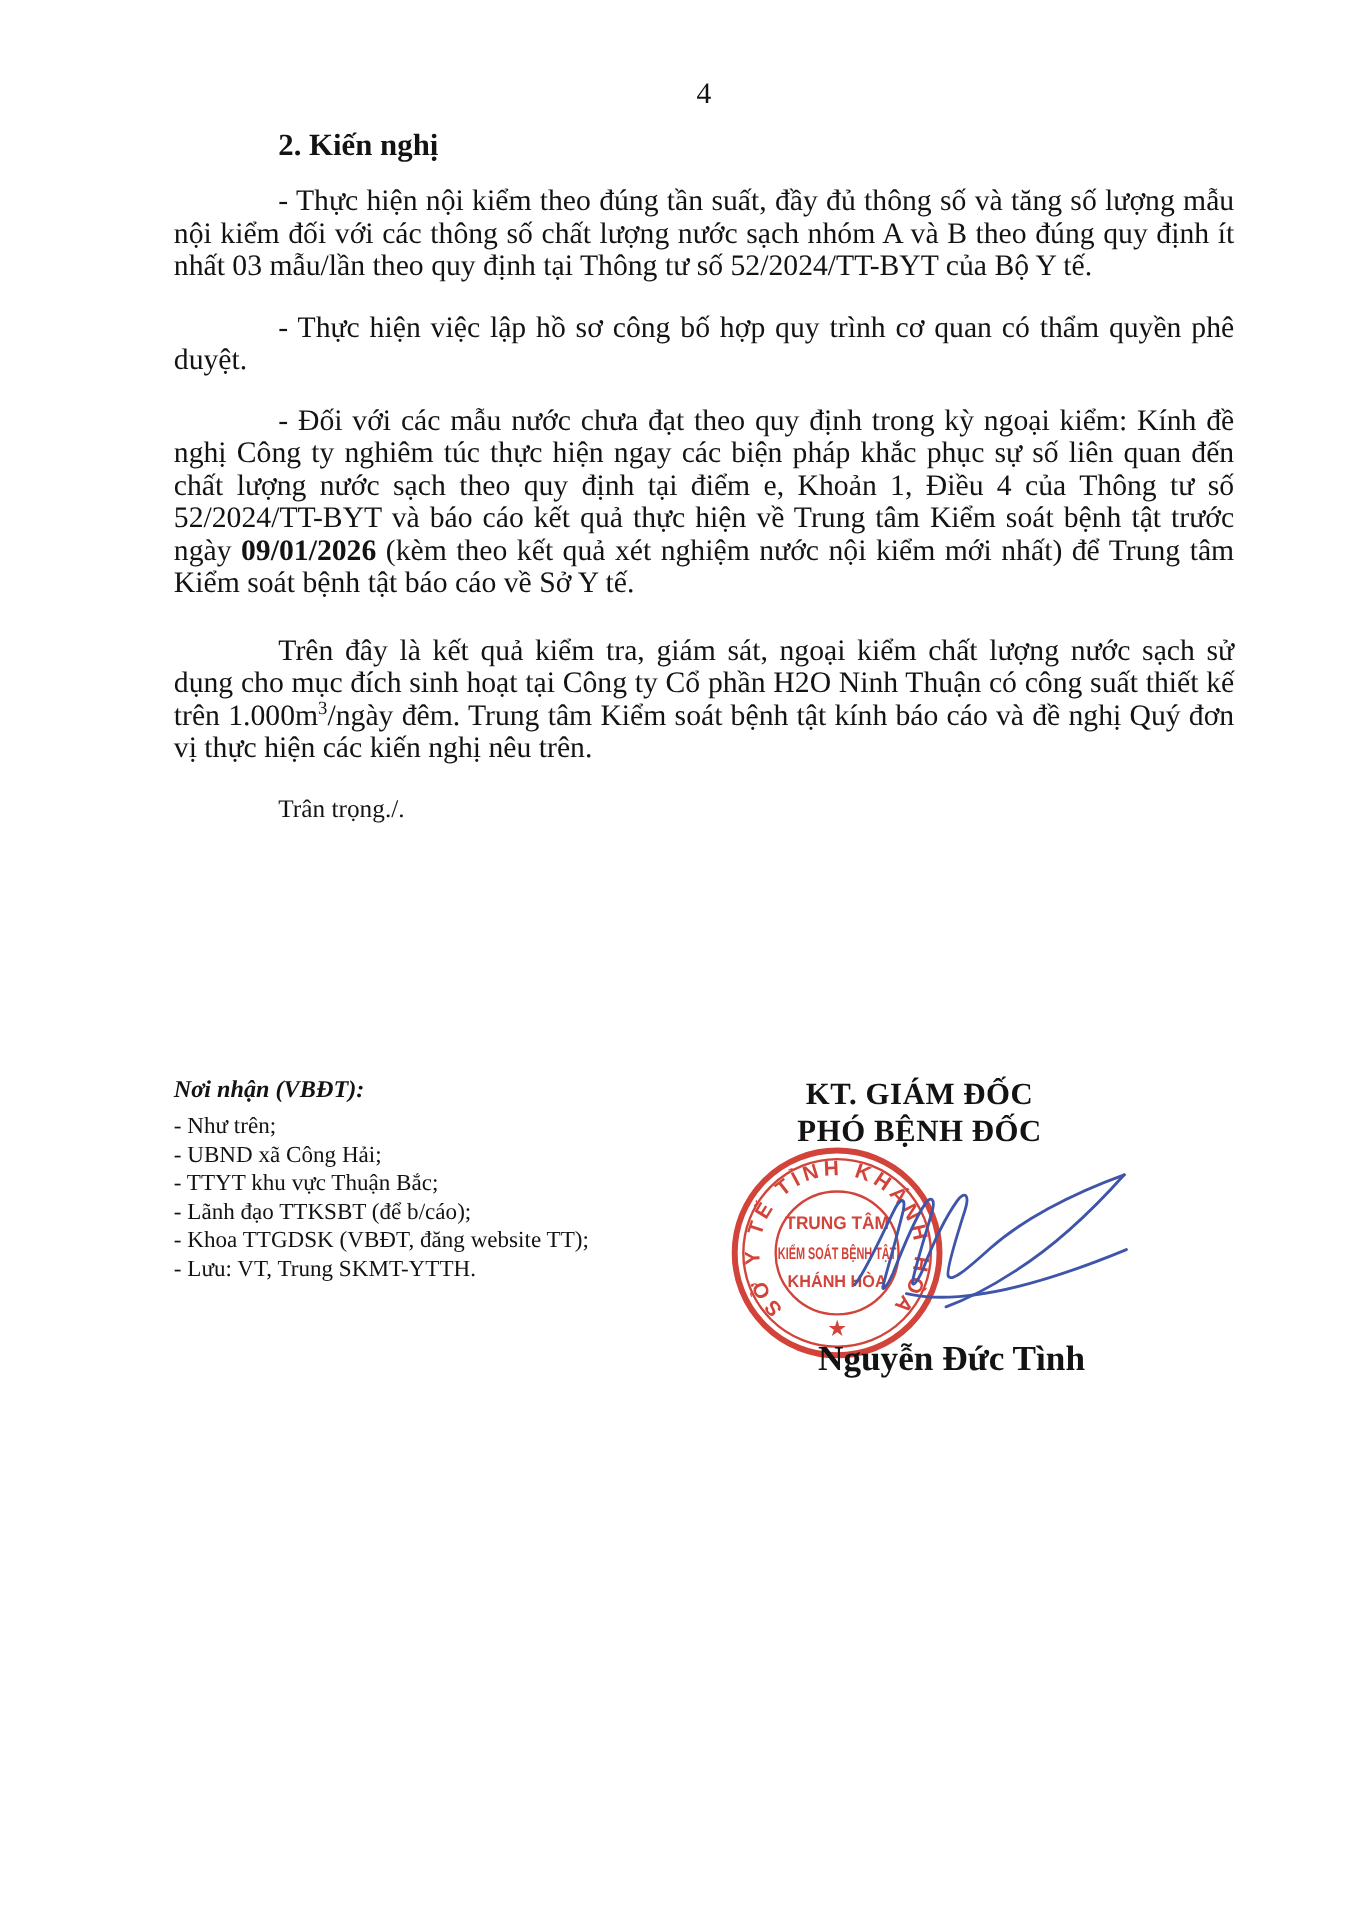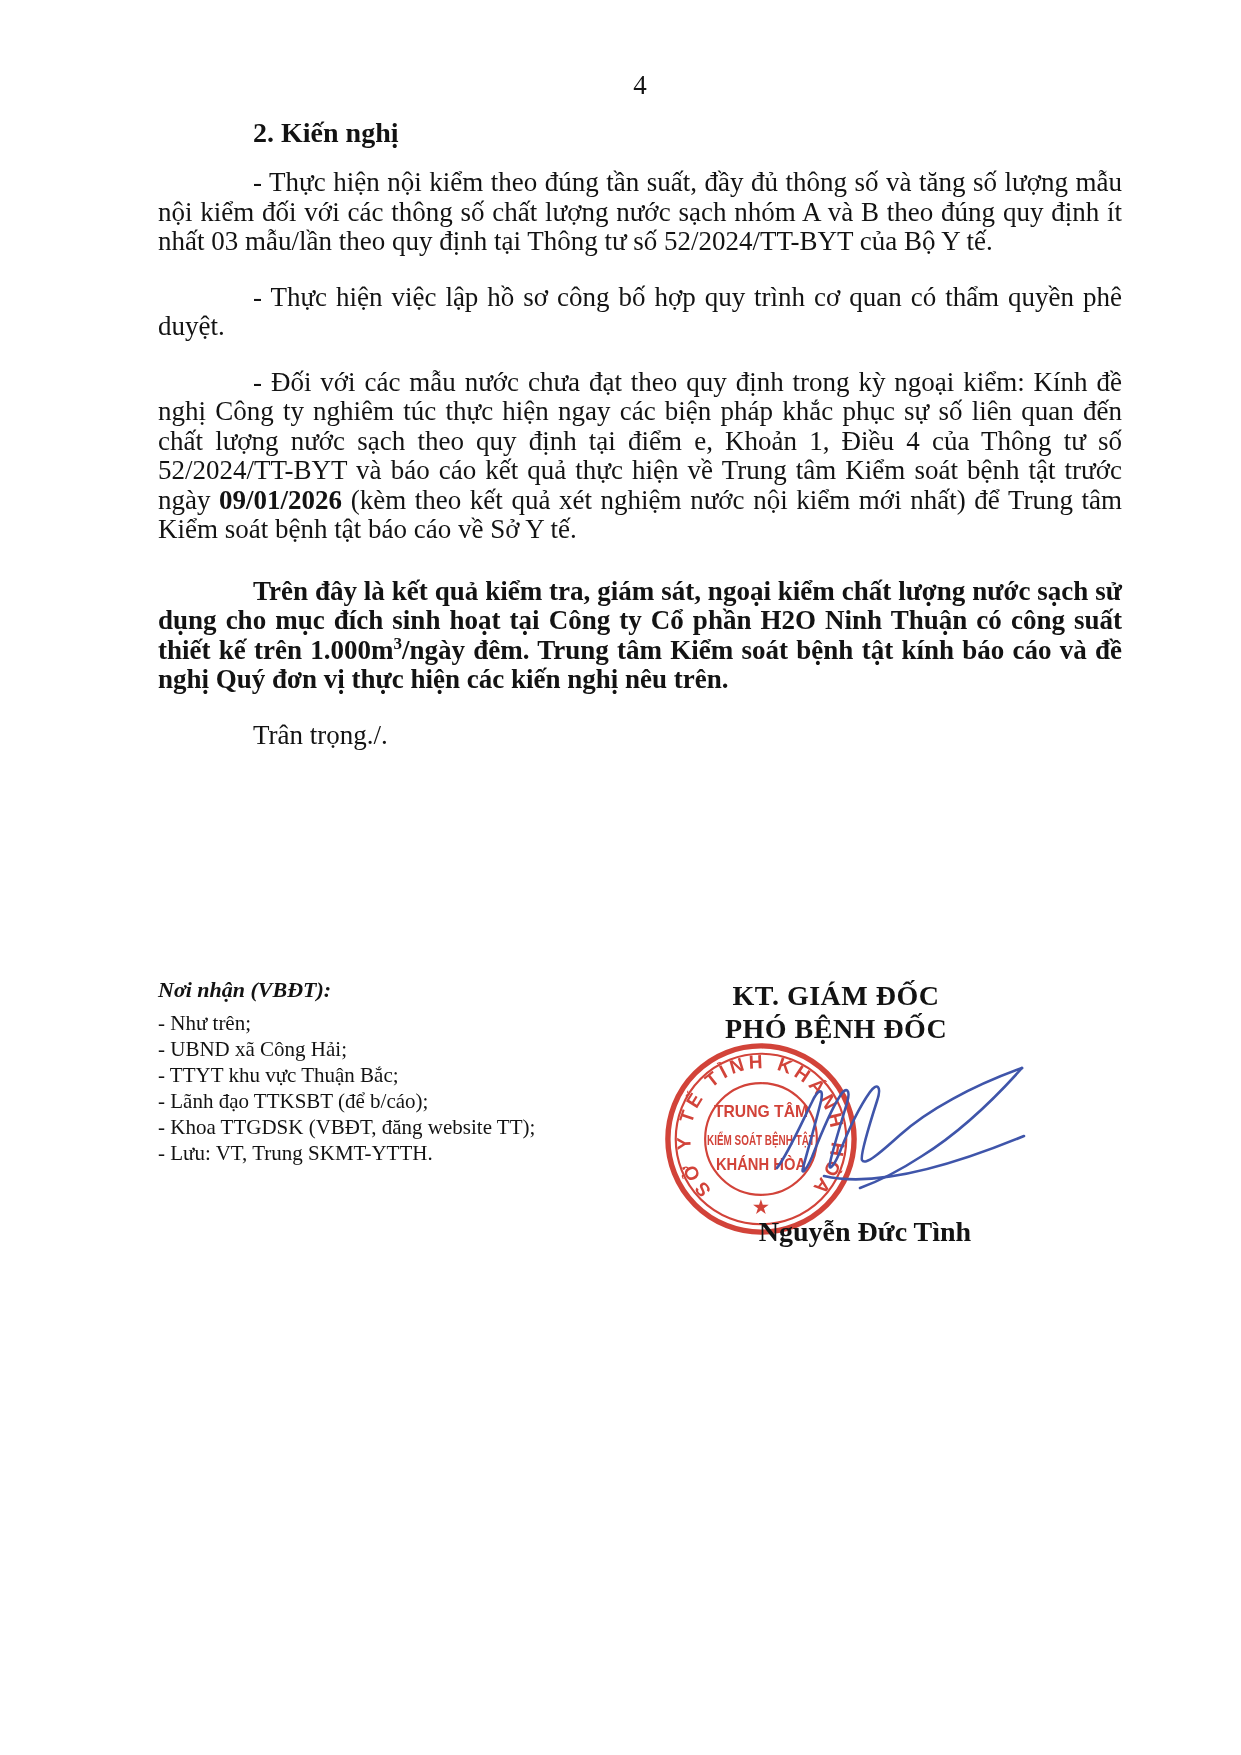--- a/index.html
+++ b/index.html
@@ -8,33 +8,33 @@
     background:#ffffff; font-family:"Liberation Serif", serif; color:#131313;
     overflow:hidden;
   }
   .content { position:absolute; left:158px; top:70px; width:964px; }
   .pagenum { text-align:center; font-size:27px; line-height:30px; margin:0 0 18px 0; }
   .heading { font-weight:bold; font-size:28px; line-height:30px; text-indent:95px; margin:0 0 20px 0;font-family:Liberation Serif, serif; }
   .para {
     font-size:27px; line-height:29.5px; text-align:justify;
     text-indent:95px; margin:0 0 26px 0;
   }
-  .para.extra-gap { margin-top:32px;font-weight:bold; }
-  .closing { font-size:27px; line-height:29.5px; text-indent:95px; margin:0; }
+  .para.extra-gap { margin-top:32px; }
+  .closing { font-size:23px; line-height:29.5px; text-indent:95px; margin:0; }
   .para sup { font-size:17px; line-height:0; }
   .bold-date { font-weight:bold; }
 
   .recipients { position:absolute; left:158px; top:974px; width:500px; }
   .recipients-header { font-size:22px; font-weight:bold; font-style:italic; line-height:32px; margin:0 0 4px 0; }
   .recipient-item { font-size:21px; line-height:26px; }
 
   .sign-block { position:absolute; left:626px; top:979px; width:420px; text-align:center; }
   .sign-title { font-size:28px; font-weight:bold; line-height:33px; letter-spacing:0.5px; }
   .sign-name { position:absolute; left:655px; top:1216px; width:420px; text-align:center;
-               font-size:28px; font-weight:bold; z-index:4; }
+               font-size:32px; font-weight:bold; z-index:4; }
 
   .stamp { position:absolute; left:663px; top:1041px; width:196px; height:196px; opacity:0.93; z-index:1; }
   .stamp text { font-family:"Liberation Sans", sans-serif; }
   .sig-svg { position:absolute; left:772px; top:1056px; z-index:3; }
 </style>
 </head>
 <body>
 
 <div class="page">
 

